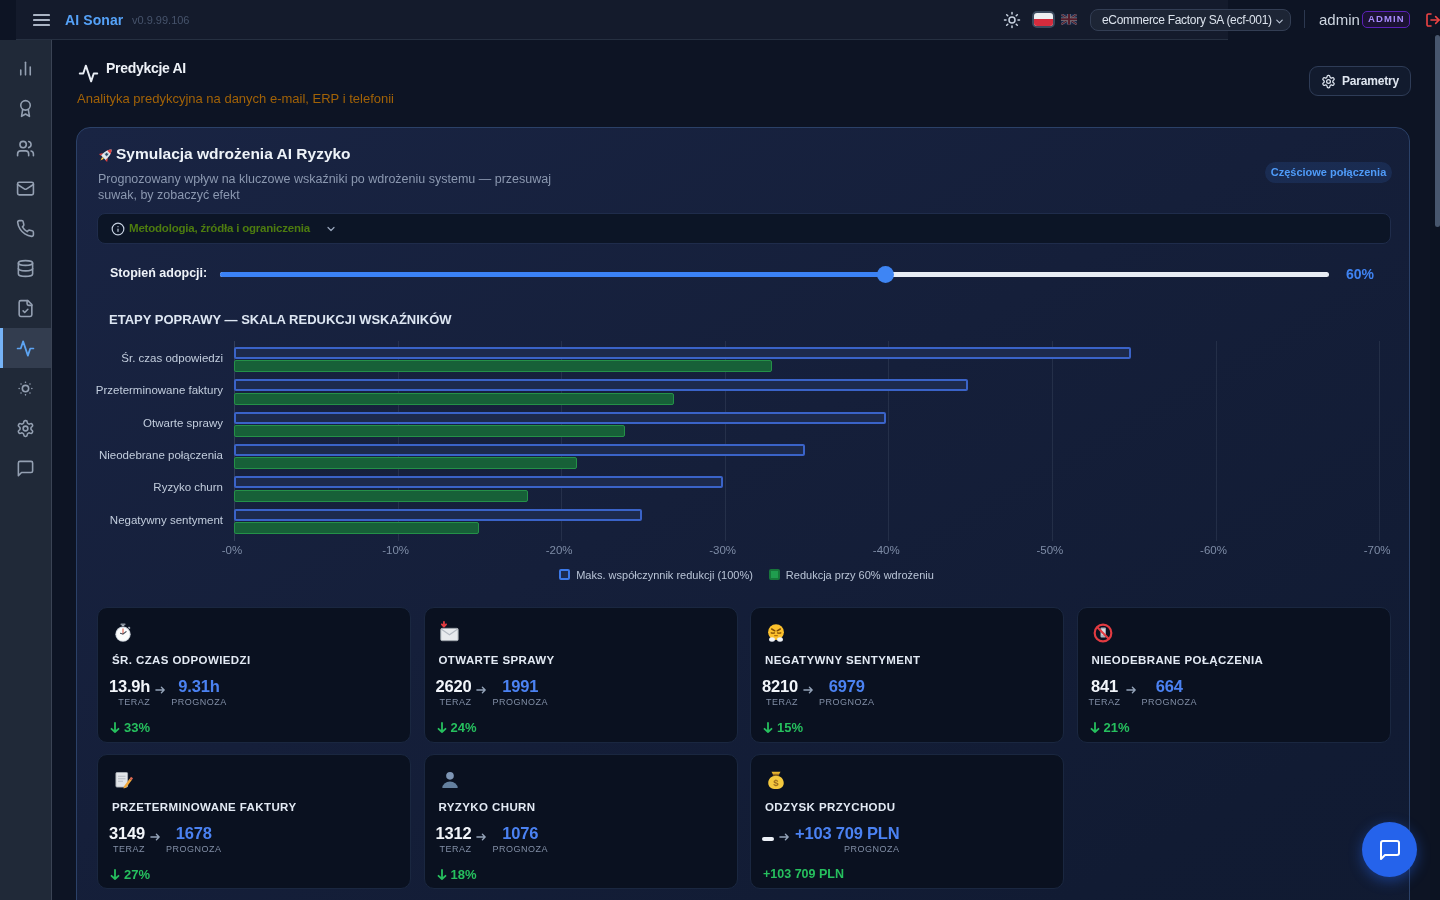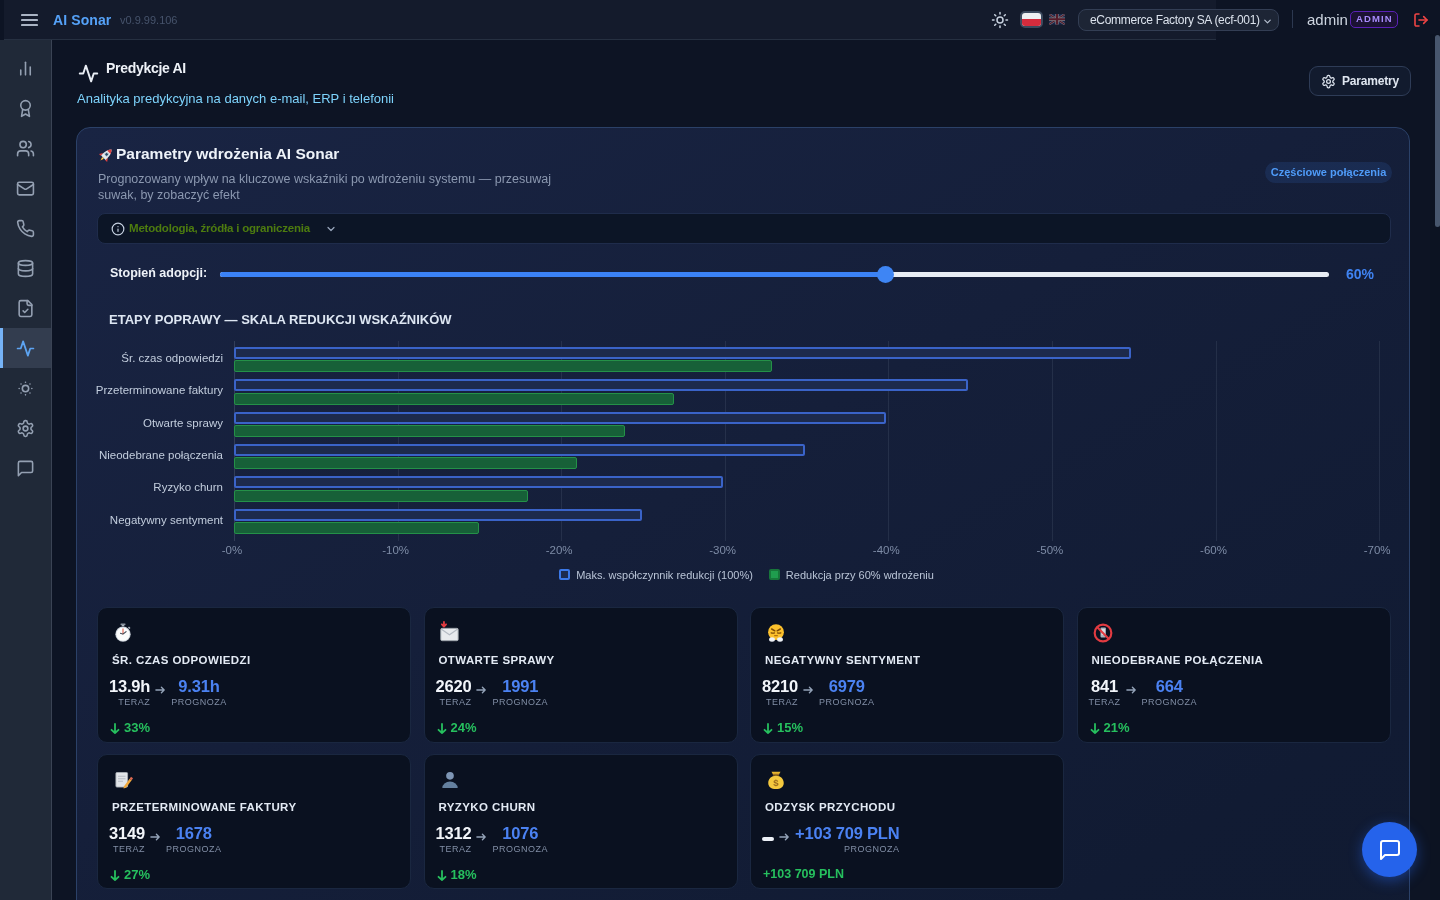--- a/index.html
+++ b/index.html
@@ -2,21 +2,21 @@
 <html lang="pl"><head>
 <meta charset="utf-8">
 <title>AI Sonar — Predykcje AI</title>
 <style>
   * { margin:0; padding:0; box-sizing:border-box; }
   html,body { width:1440px; height:900px; overflow:hidden; }
   body { font-family:"Liberation Sans", sans-serif; background:#0d1424; }
   .page { position:relative; width:1440px; height:900px; overflow:hidden; }
 
   
-  .topbar { position:absolute; left:4px; top:0; width:1212px; height:40px;
+  .topbar { position:absolute; left:16px; top:0; width:1212px; height:40px;
     background:#141b2c; border-bottom:1px solid #263041; z-index:30; }
   .tb-menu { position:absolute; left:17px; top:13px; }
   .tb-brand { position:absolute; left:49px; top:12px; font-size:14px; font-weight:700; color:#55a2f8; letter-spacing:.1px; }
   .tb-ver { position:absolute; left:116px; top:14px; font-size:11px; color:#46536b; }
   .tb-sun { position:absolute; left:987px; top:11px; }
   .flag-pl { position:absolute; left:1015.5px; top:11px; width:23.5px; height:16.5px; border-radius:5px;
     border:2.5px solid #3c4a5e; overflow:hidden; background:#eef0f2; }
   .flag-pl::after { content:""; position:absolute; left:0; bottom:0; width:100%; height:50%; background:#d52c3d; }
   .flag-uk { position:absolute; left:1045px; top:14px; width:16px; height:10.5px; border-radius:1.5px; overflow:hidden; opacity:.55; filter:saturate(.8) brightness(.8); }
   .tb-select { position:absolute; left:1074px; top:9px; width:201px; height:22px; background:#1d2535;
@@ -34,21 +34,21 @@
   .sidebar { position:absolute; left:0; top:40px; width:52px; height:860px; background:#202938;
     border-right:1px solid #3a4354; padding-top:8px; z-index:20; }
   .sb-item { position:relative; width:51px; height:40px; display:flex; align-items:center; justify-content:center; color:#94a0b2; }
   .sb-item.active { background:#333d4f; border-left:3px solid #76b3f7; color:#5da4f2; }
   .sb-item.active svg { margin-left:-3px; }
 
   
   .main { position:absolute; left:52px; top:40px; width:1380px; height:860px; background:#0d1424; overflow:hidden; }
   .hd-ico { position:absolute; left:26px; top:23px; color:#e8edf4; }
   .hd-title { position:absolute; left:54px; top:20px; font-size:14px; font-weight:700; color:#eef2f8; letter-spacing:-.3px; }
-  .hd-sub { position:absolute; left:25px; top:51px; font-size:13px; color:#7dd3fc;text-align:center; }
+  .hd-sub { position:absolute; left:25px; top:51px; font-size:13px; color:#a16207;text-align:center; }
   .btn-param { position:absolute; left:1257px; top:26px; width:102px; height:30px; border:1px solid #2e3c57;
     border-radius:9px; background:#121b2e; color:#dfe6f0; font-size:12px; font-weight:700; letter-spacing:-.2px;
     display:flex; align-items:center; justify-content:center; gap:6px; }
 
   
   .card { position:absolute; left:24px; top:87px; width:1334px; height:1100px; border-radius:14px;
     border:1.5px solid #2b4168; background:linear-gradient(150deg,#192443 0%,#151f3a 38%,#111b33 72%,#101a30 100%); }
   .card-title { position:absolute; left:39px; top:17px; font-size:15.5px; font-weight:700; color:#eef3f9; }
   .card-rocket { position:absolute; left:20px; top:18px; }
   .card-badge { position:absolute; left:1188px; top:34px; width:127px; height:21px; border-radius:11px;
@@ -84,21 +84,21 @@
   
   .kpi { position:absolute; width:314px; height:136px; background:#0a1120; border:1px solid #1a2740; border-radius:10px; }
   .kpi .em { position:absolute; left:15px; top:14px; width:20px; height:22px; }
   .kpi .t { position:absolute; left:14px; top:46px; font-size:11.5px; font-weight:700; letter-spacing:.4px; color:#e3eaf4; }
   .kpi .vals { position:absolute; left:11px; top:69px; display:flex; align-items:flex-start; }
   .kpi .col { text-align:center; }
   .kpi .v { font-size:16.5px; font-weight:700; color:#f2f5fa; letter-spacing:-.2px; line-height:19px; }
   .kpi .v.blue { color:#4b82f2; }
   .kpi .lab { margin-top:.5px; font-size:9px; letter-spacing:.5px; color:#828fa6;text-align:right; }
   .kpi .arr { margin:8px 5px 0 5px; color:#94a3b8; }
-  .kpi .delta { position:absolute; left:12px; top:112px; display:flex; align-items:flex-end; gap:4px;
+  .kpi .delta { position:absolute; left:12px; top:112px; display:flex; align-items:center; gap:4px;
     font-size:13px; font-weight:700; color:#26c05e; }
   .dash { width:12px; height:3.5px; background:#edf1f7; border-radius:2px; margin:13px 0 2.5px 0; }
 
   
   .scroll-track { position:absolute; left:1430px; top:34px; width:10px; height:866px; background:#0c1322; z-index:40; }
   .scroll-thumb { position:absolute; left:4.5px; top:1px; width:5px; height:192px; background:#47566d; border-radius:3px; }
   .fab { position:absolute; left:1362px; top:822px; width:55px; height:55px; border-radius:50%; background:#2563eb;
     display:flex; align-items:center; justify-content:center; color:#fff; z-index:50; box-shadow:0 4px 14px rgba(37,99,235,.45); }
 </style>
 </head>
@@ -232,21 +232,21 @@
           <g transform="rotate(45 12 12)">
             <path d="M10.4 17.6h3.2L12 22.6Z" fill="#f6a623"></path>
             <path d="M11.2 17.6h1.6L12 20.8Z" fill="#ffe06a"></path>
             <path d="M7.8 12.5 4.3 17.6h3.5Z" fill="#de4040"></path>
             <path d="M16.2 12.5l3.5 5.1h-3.5Z" fill="#de4040"></path>
             <path d="M12 1.5c3 3 4.2 7 4.2 11v4.5H7.8V12.5c0-4 1.2-8 4.2-11Z" fill="#e3e9ef"></path>
             <path d="M12 1.5c1.5 1.5 2.6 3.3 3.2 5.2H8.8C9.4 4.8 10.5 3 12 1.5Z" fill="#de4040"></path>
             <circle cx="12" cy="10.8" r="2.3" fill="#274a68" stroke="#c6ced6" stroke-width="1"></circle>
           </g>
         </svg>
-      <div class="card-title">Parametry wdrożenia AI Sonar</div>
+      <div class="card-title">Symulacja wdrożenia AI Ryzyko</div>
       <div class="card-badge">Częściowe połączenia</div>
       <div class="card-sub">Prognozowany wpływ na kluczowe wskaźniki po wdrożeniu systemu — przesuwaj suwak, by zobaczyć efekt</div>
 
       <div class="meth">
         <svg class="mi" width="14" height="14" viewBox="0 0 24 24" fill="none" stroke="#c7d2e2" stroke-width="2" stroke-linecap="round">
             <circle cx="12" cy="12" r="10"></circle>
             <path d="M12 16v-4"></path>
             <path d="M12 8h.01"></path>
           </svg>
         <span class="mt">Metodologia, źródła i ograniczenia</span>

